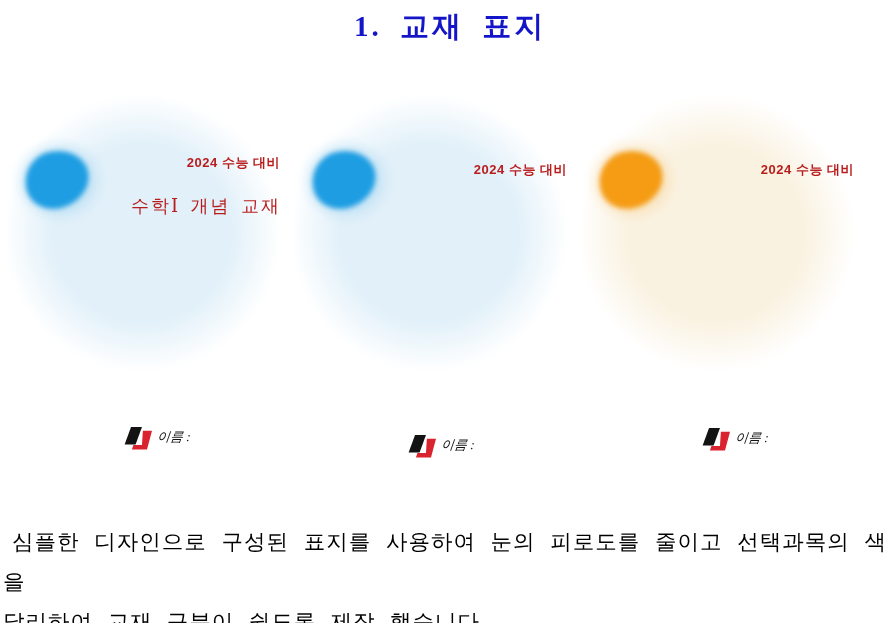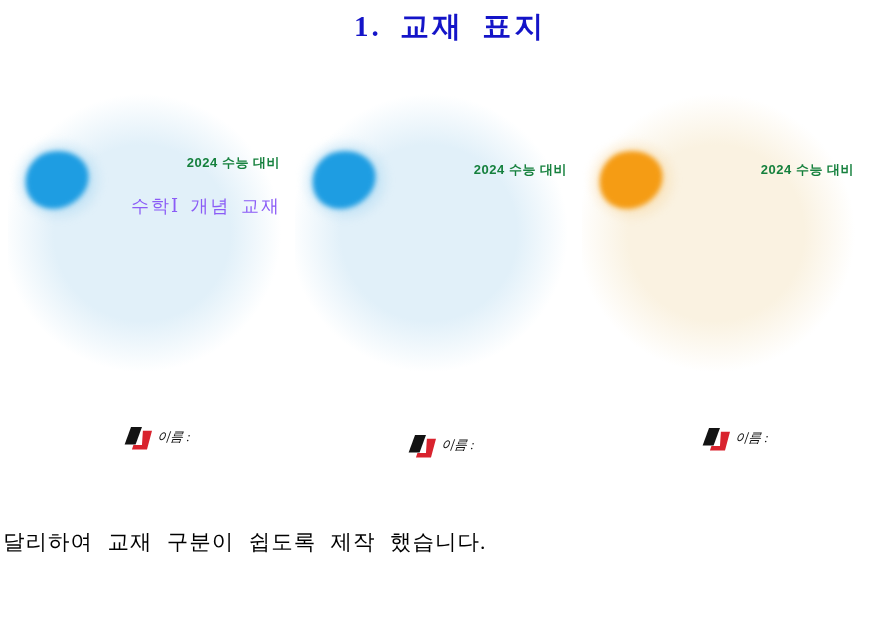--- a/index.html
+++ b/index.html
@@ -73,30 +73,30 @@
     border-radius: 46% 54% 55% 45% / 55% 48% 52% 45%;
     transform: rotate(-14deg);
     filter: blur(2.5px);
   }
   .exam-label {
     position: absolute;
     top: 76px;
     right: 10px;
     font-size: 13px;
     font-weight: bold;
-    color: #15803d;
+    color: #b91c1c;
     letter-spacing: 0.5px;
     font-family: "Liberation Sans", "DejaVu Sans", sans-serif;
   }
   .subject-title {
     position: absolute;
     top: 114px;
     right: 9px;
     font-size: 18px;
-    color: #8b5cf6;
+    color: #b91c1c;
     letter-spacing: 2px;
     word-spacing: 4px;
     font-family: "Liberation Serif", "DejaVu Serif", serif;
   }
   .cover-1 .exam-label   { top: 69px; }
   .cover-1 .subject-title{ top: 109px; }
   .brand {
     position: absolute;
     left: 113px;
     top: 340px;
@@ -186,16 +186,17 @@
           <path d="M11,1 L23,1 L16,20 L4,20 Z" fill="#131313"></path>
           <path d="M24,5 L34,5 L28.5,25.5 L12,25.5 L13.6,20.5 L23,20.5 Z" fill="#d9232e"></path>
         </svg>
         <span class="name-label">이름 :</span>
       </div>
     </div>
 
   </div>
 
   <div class="description">
+    <p class="line-1">심플한 디자인으로 구성된 표지를 사용하여 눈의 피로도를 줄이고 선택과목의 색을</p>
     <p class="line-2">달리하여 교재 구분이 쉽도록 제작 했습니다.</p>
   </div>
 
 </div>
 
 </body></html>

